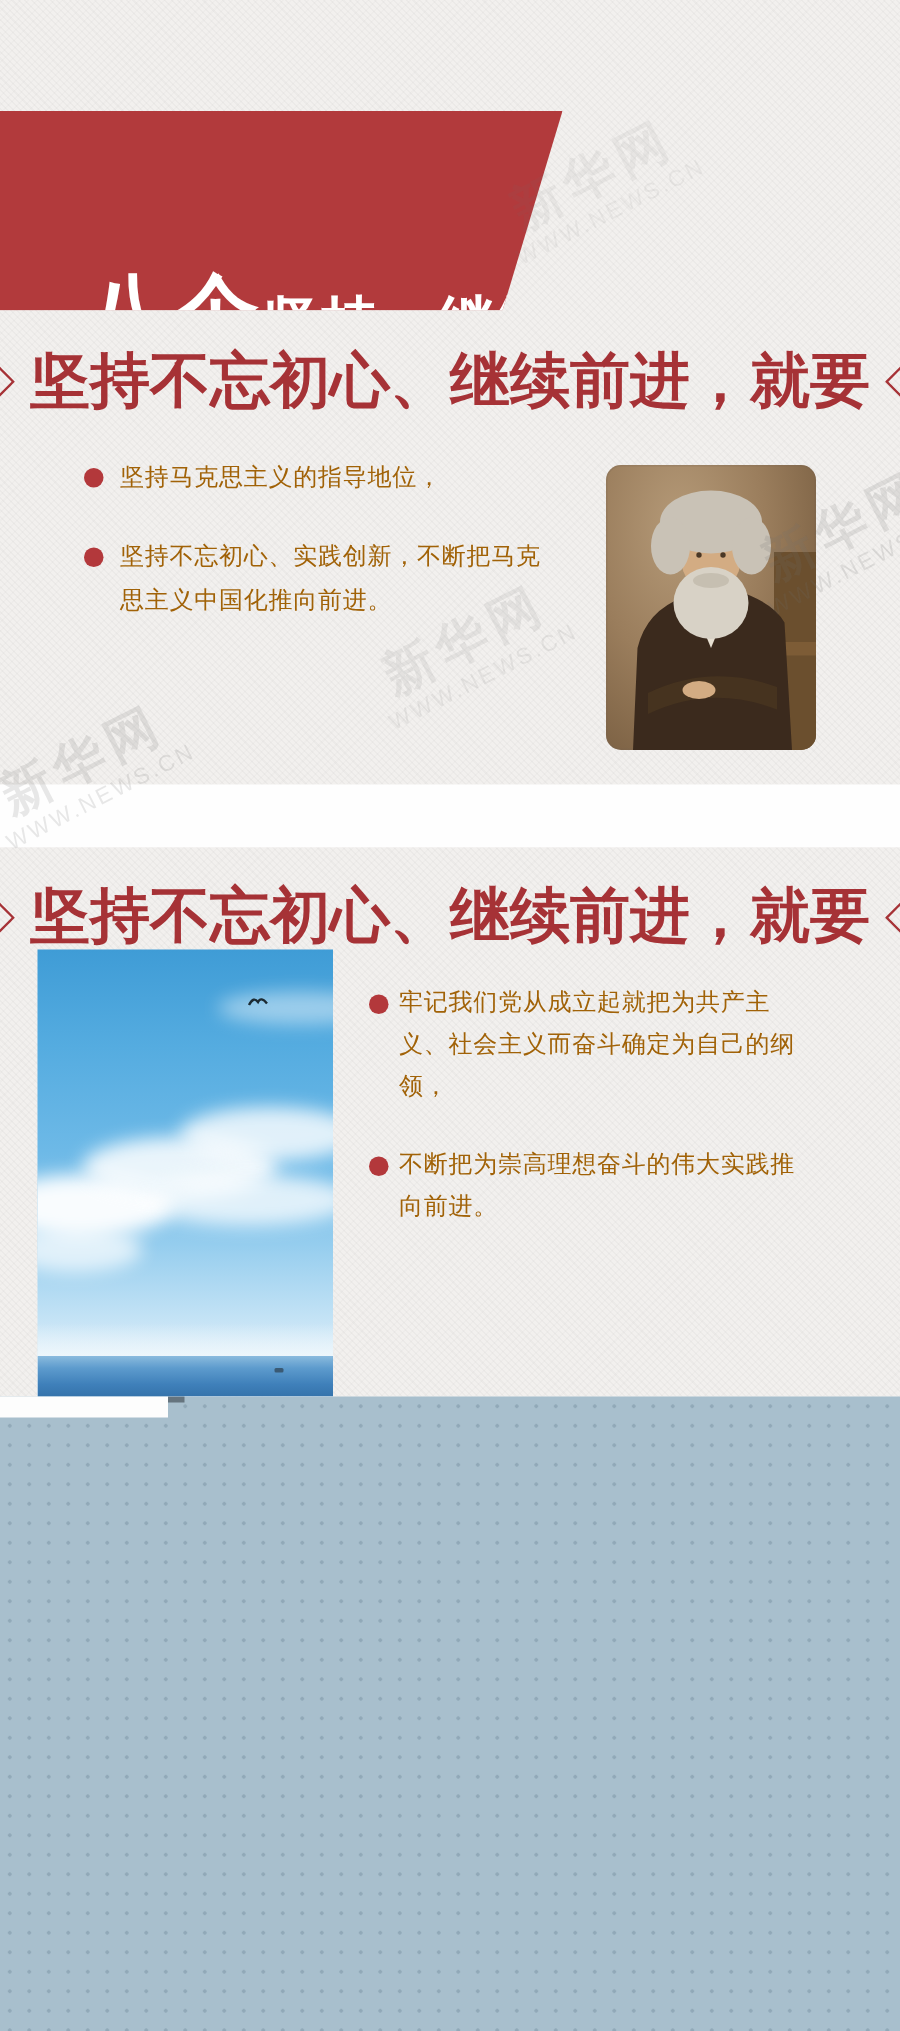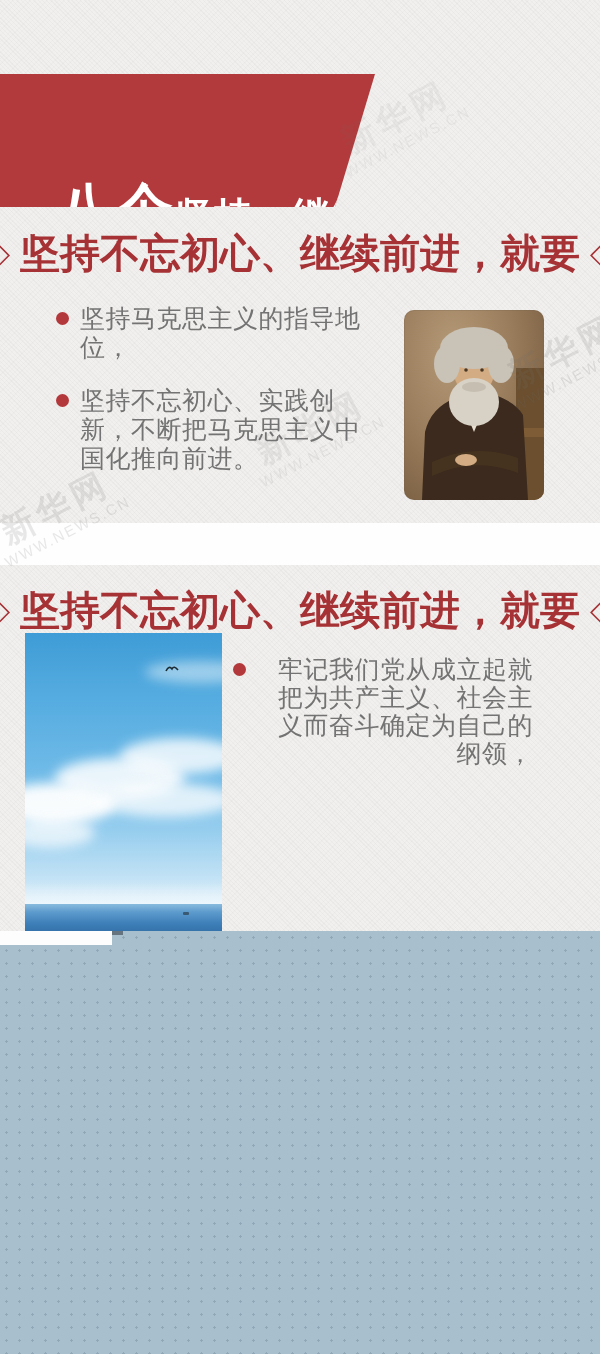--- a/index.html
+++ b/index.html
@@ -46,32 +46,32 @@
     color:#a63236;
     font-family:"Liberation Serif","DejaVu Serif",serif;
     font-weight:bold;
   }
   .diamond{font-size:29px;line-height:1;transform:translateY(-1px);}
   .sec-title{font-size:40px;line-height:1;letter-spacing:0px;white-space:nowrap;}
 
   
   .list{position:absolute;z-index:2;}
   .list1{left:56px;top:304px;width:316px;}
-  .list2{left:233px;top:655px;width:300px;text-align:right;}
+  .list2{left:246px;top:655px;width:300px;}
   .bullet-item{display:flex;align-items:flex-start;}
   .list1 .bullet-item{margin-bottom:24px;}
   .list2 .bullet-item{margin-bottom:24px;}
   .bullet-dot{
     flex:0 0 auto;width:13px;height:13px;border-radius:50%;
     background:#b3383b;margin-top:8px;
   }
   .list1 .bullet-dot{margin-right:11px;}
   .list2 .bullet-dot{margin-right:7px;}
   .bullet-text{
-    font-size:25px;line-height:29px;color:#737373;letter-spacing:0.5px;
+    font-size:16px;line-height:29px;color:#a16207;letter-spacing:0.5px;
   }
   .list2 .bullet-text{line-height:28px;}
 
   
   .marx{
     position:absolute;left:404px;top:310px;width:140px;height:190px;
     border-radius:10px;overflow:hidden;z-index:2;
     background:radial-gradient(ellipse at 35% 22%, #b59a78 0%, #9a7d5c 45%, #7f6446 78%, #6d5336 100%);
     box-shadow:0 0 0 1px rgba(120,100,80,0.25) inset;
   }
@@ -186,20 +186,24 @@
         <path d="M1,7 Q4,1 7,5 Q9,1 13,6" stroke="#1c2b33" stroke-width="1.6" fill="none"></path>
       </svg>
     </span>
   </div>
 
   <div class="list list2">
     <div class="bullet-item">
       <span class="bullet-dot"></span>
       <span class="bullet-text">牢记我们党从成立起就把为共产主义、社会主义而奋斗确定为自己的纲领，</span>
     </div>
+    <div class="bullet-item">
+      <span class="bullet-dot"></span>
+      <span class="bullet-text">不断把为崇高理想奋斗的伟大实践推向前进。</span>
+    </div>
   </div>
 
   <div class="watermark wm1">
     <div class="wm-cn">新华网</div>
     <div class="wm-en">WWW.NEWS.CN</div>
   </div>
   <div class="watermark wm2">
     <div class="wm-cn">新华网</div>
     <div class="wm-en">WWW.NEWS.CN</div>
   </div>

